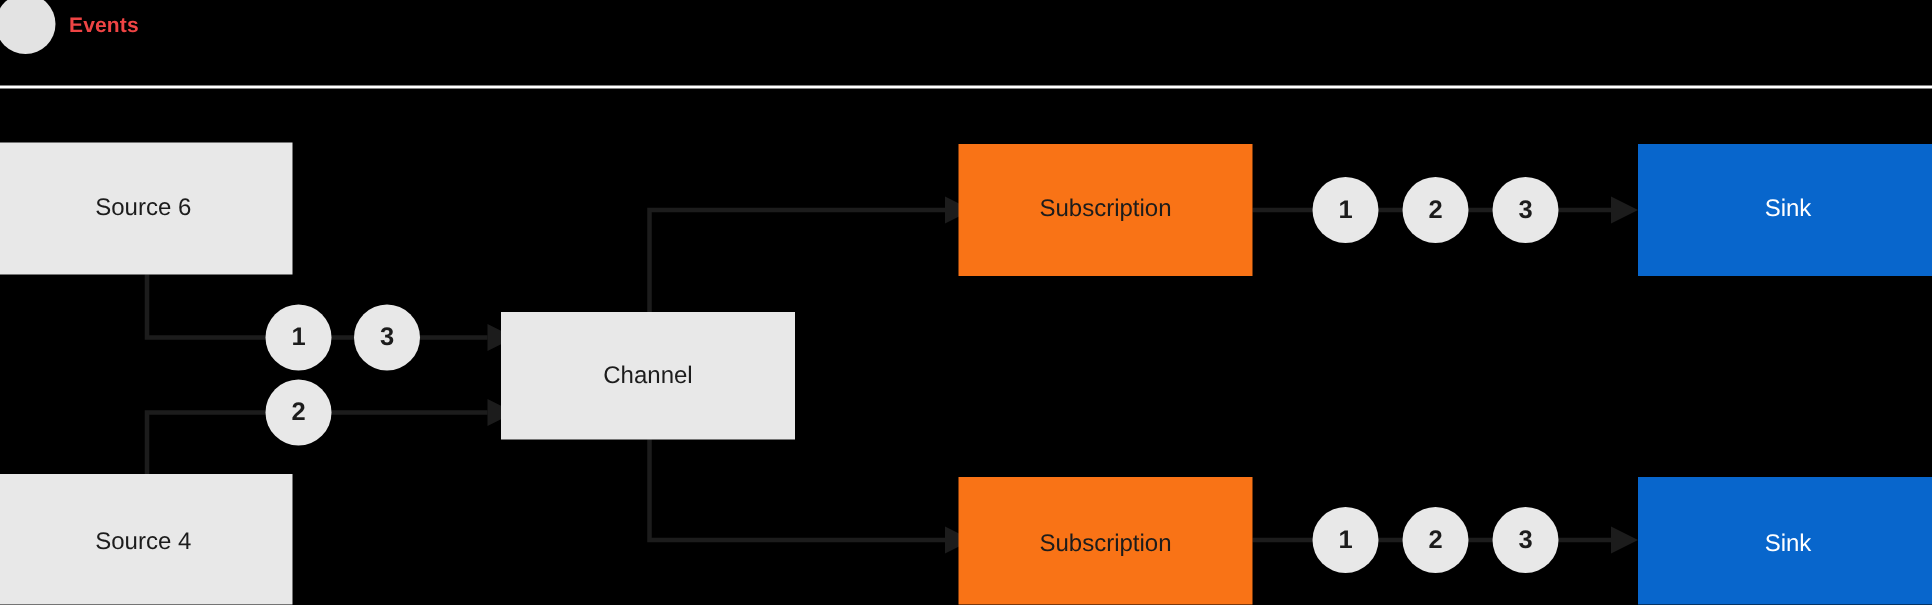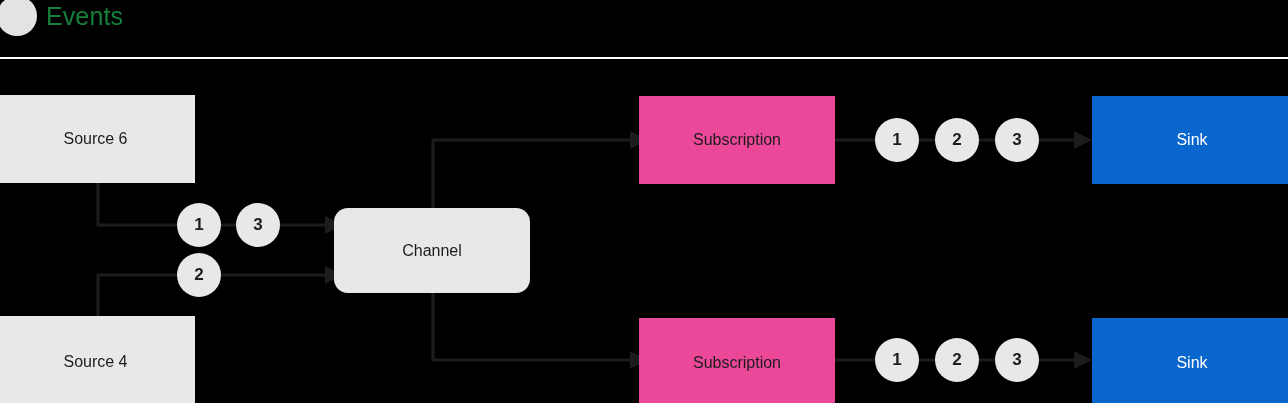--- a/index.html
+++ b/index.html
@@ -29,23 +29,23 @@
     top: -4px;
     width: 40px;
     height: 40px;
     border-radius: 50%;
     background: #e3e3e3;
   }
   .header-title {
     position: absolute;
     left: 46px;
     top: 3px;
-    font-size: 25px;
-    font-weight: normal;
-    color: #15803d;
+    font-size: 14px;
+    font-weight: bold;
+    color: #ef4444;
     letter-spacing: 0.1px;
     line-height: 26px;
     white-space: nowrap;
   }
   .header-rule {
     position: absolute;
     left: 0;
     top: 57px;
     width: 1288px;
     height: 2px;
@@ -62,32 +62,32 @@
     line-height: 20px;
     white-space: nowrap;
     box-sizing: border-box;
   }
   .node-source,
   .node-channel {
     background: #e8e8e8;
     color: #1c1c1c;
   }
   .node-subscription {
-    background: #ec4899;
+    background: #f97316;
     color: #1c1c1c;
   }
   .node-sink {
     background: #0866cc;
     color: #ffffff;
   }
 
   
   .n-source1      { left: -4px;   top: 95px;  width: 199px; height: 88px; }
   .n-source2      { left: -4px;   top: 316px; width: 199px; height: 92px; }
-  .n-channel      { left: 334px;  top: 208px; width: 196px; height: 85px; border-radius: 14px; }
+  .n-channel      { left: 334px;  top: 208px; width: 196px; height: 85px; }
   .n-sub-top      { left: 639px;  top: 96px;  width: 196px; height: 88px; }
   .n-sub-bottom   { left: 639px;  top: 318px; width: 196px; height: 90px; }
   .n-sink-top     { left: 1092px; top: 96px;  width: 200px; height: 88px; }
   .n-sink-bottom  { left: 1092px; top: 318px; width: 200px; height: 90px; }
 
   
   #wires {
     position: absolute;
     left: 0;
     top: 0;

